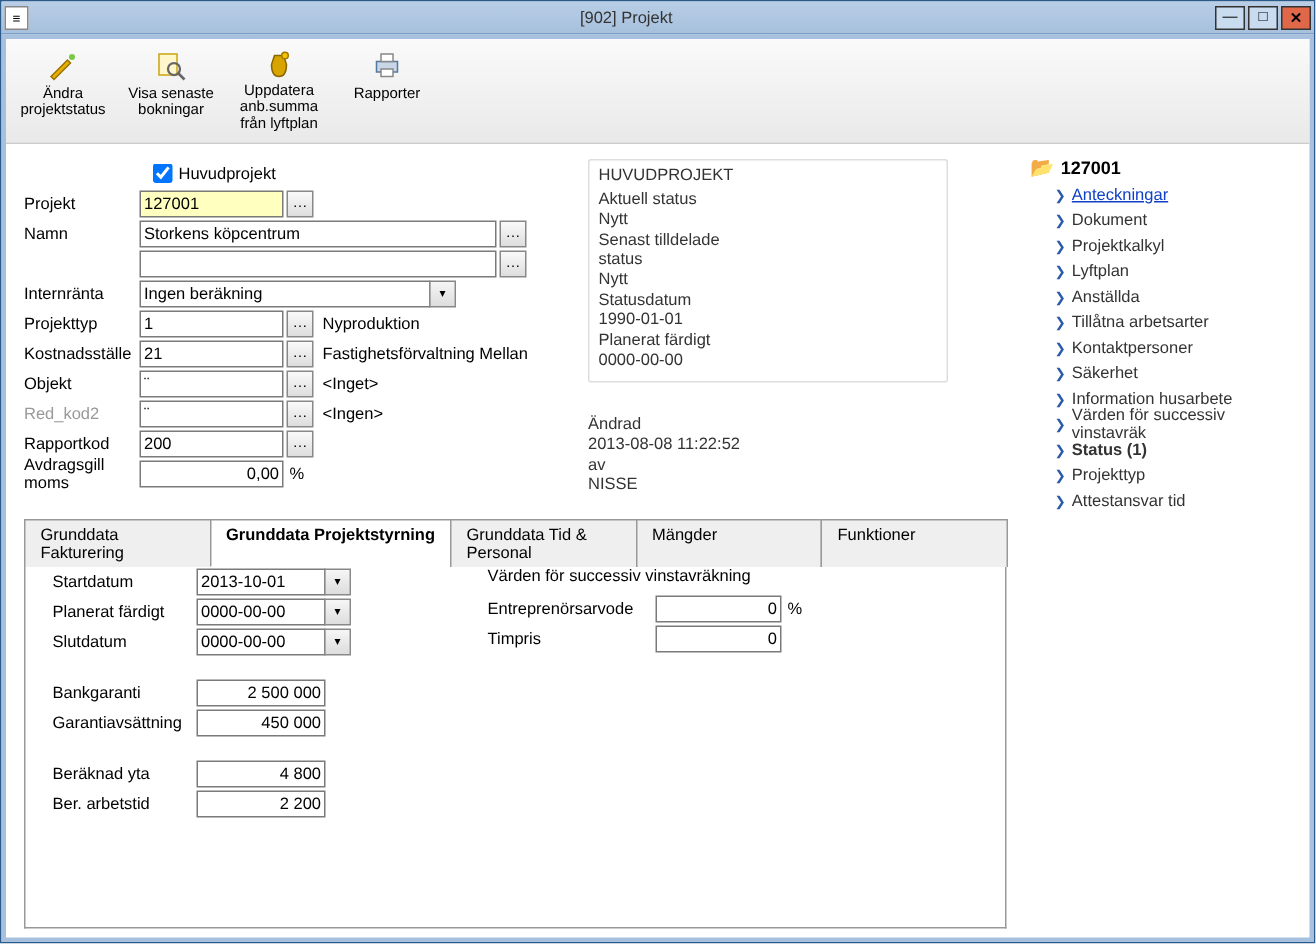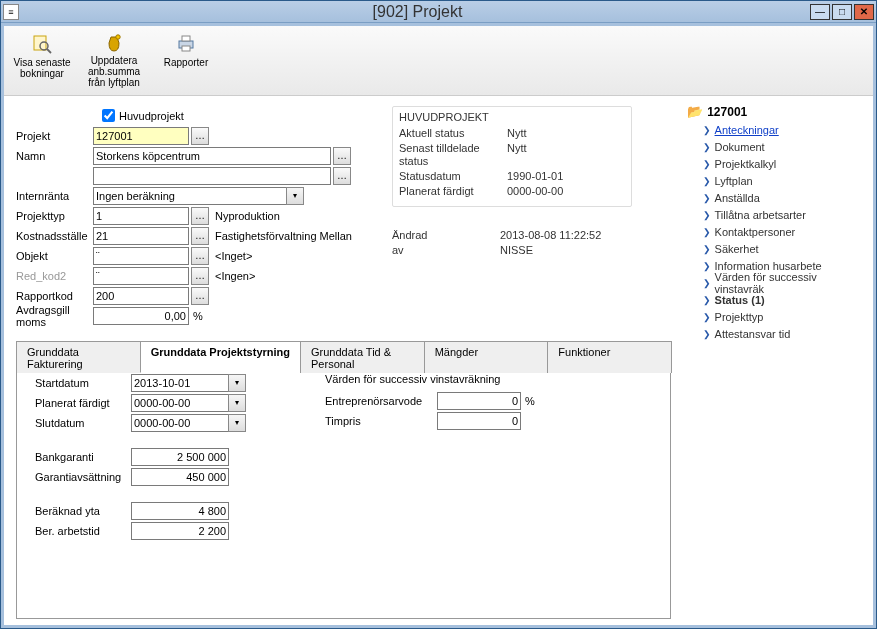--- a/index.html
+++ b/index.html
@@ -20,21 +20,21 @@
   }
   .titlebar {
     height: 22px;
     background: linear-gradient(#b9cee6, #a6c0dd);
     border-bottom: 1px solid #7a9ec4;
     display: flex;
     align-items: center;
     padding: 0 2px;
   }
   .titlebar .sys-icon { width:16px; height:16px; border:1px solid #888; margin-right:6px; display:flex; align-items:center; justify-content:center; font-size:9px; background:#fff;}
-  .titlebar .title { flex:1; text-align:center; color:#333; font-size:16px; }
+  .titlebar .title { flex:1; text-align:center; color:#333; font-size:11px; }
   .titlebar .win-btns { display:flex; gap:2px; }
   .titlebar .win-btn { width:20px; height:16px; border:1px solid #333; background:#c9dbef; display:flex; align-items:center; justify-content:center; font-size:10px;}
   .titlebar .win-btn.close { background:#e06848; color:#000; font-weight:bold;}
 
   .inner {
     flex:1;
     border:3px solid #a6c0dd;
     margin:0;
     display:flex;
     flex-direction:column;
@@ -99,21 +99,21 @@
   .col-forms { width:360px; }
 
   .status-panel {
     border:1px solid #ddd;
     border-radius:2px;
     padding:4px 6px 6px 6px;
     width:240px;
     font-size:11px;
   }
   .status-panel .hdr{ font-weight:normal; color:#333; margin-bottom:4px; }
-  .kv { display:flex; margin-bottom:2px; }
+  .kv { display:flex; margin-bottom:2px;flex-direction:column; }
   .kv .k { width:108px; color:#333; line-height:13px;}
   .kv .v { color:#333; }
 
   .meta-block { margin-top:22px; width:240px; }
 
   .tabs {
     margin-top:14px;
     display:flex;
     border-bottom:1px solid #999;
   }
@@ -134,21 +134,21 @@
   .tab-body {
     border:1px solid #999;
     border-top:none;
     flex:1;
     padding:0 18px;
     display:flex;
     gap:60px;
   }
   .tab-col { width:230px; }
   .tab-col .form-row .lbl { width:96px; }
-  .tab-col input.txt { width:98px; }
+  .tab-col input.txt { width:86px; }
   .tab-col2 { width:280px; }
   .tab-col2 .hd { margin-bottom:6px; }
   .tab-col2 .form-row .lbl { width:112px; }
   .tab-col2 input.txt { width:84px; }
 
   
   .tree-root { display:flex; align-items:center; font-size:12px; margin-bottom:2px;}
   .tree-root .folder { color:#d4a017; margin-right:4px; font-size:13px;}
   .tree-root .name { font-weight:bold; }
   .tree-item { display:flex; align-items:center; padding-left:16px; height:17px; cursor:pointer;}
@@ -172,20 +172,30 @@
       <div class="win-btn close">✕</div>
     </div>
   </div>
 
   <div class="inner">
 
     <div class="toolbar">
       <div class="tool-btn">
         <div class="icn">
           <svg width="22" height="20" viewBox="0 0 22 20">
+              <path d="M3 17 L14 6 L16 8 L5 19 Z" fill="#e5b000" stroke="#9a7000"></path>
+              <circle cx="17" cy="4" r="2" fill="#7ac843"></circle>
+            </svg>
+        </div>
+        <div class="lbl" style="white-space:pre-line;">Ändra
+projektstatus</div>
+      </div>
+      <div class="tool-btn">
+        <div class="icn">
+          <svg width="22" height="20" viewBox="0 0 22 20">
               <rect x="3" y="2" width="12" height="14" fill="#fff6cc" stroke="#c9a40f"></rect>
               <circle cx="13" cy="12" r="4" fill="none" stroke="#666" stroke-width="1.5"></circle>
               <line x1="16" y1="15" x2="20" y2="19" stroke="#666" stroke-width="1.8"></line>
             </svg>
         </div>
         <div class="lbl" style="white-space:pre-line;">Visa senaste
 bokningar</div>
       </div>
       <div class="tool-btn">
         <div class="icn">

